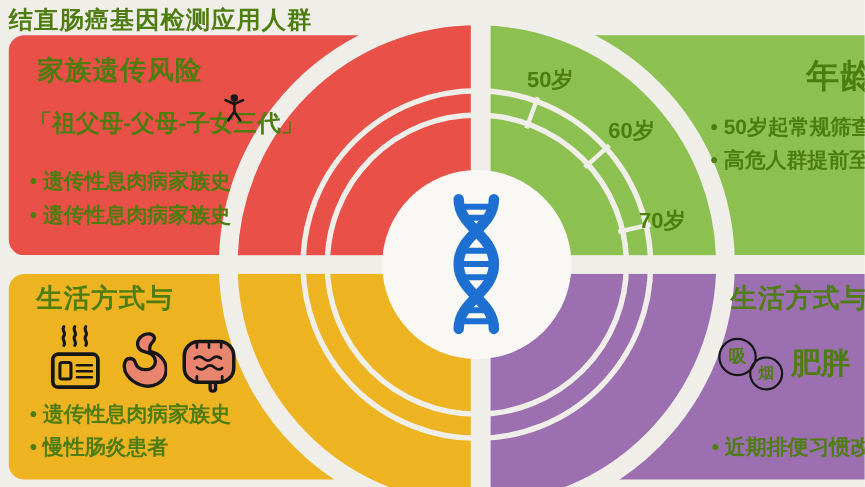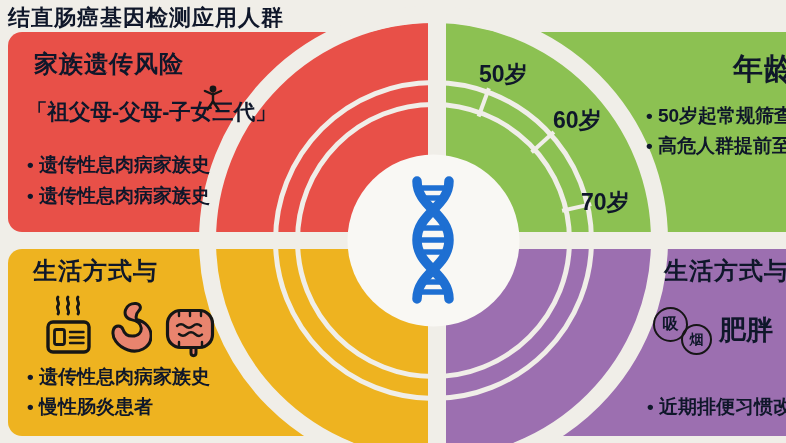--- a/index.html
+++ b/index.html
@@ -1,28 +1,28 @@
 <!DOCTYPE html>
 <html><head>
 <meta charset="utf-8">
 <style>
   html,body{margin:0;padding:0;}
   .stage{
     position:relative; width:786px; height:443px; overflow:hidden;
     background:#F0EEE8; font-family:"Liberation Sans","DejaVu Sans",sans-serif;
-    color:#0f172a;
+    color:#4d7c0f;
   }
   .stage svg.graphic{position:absolute;left:0;top:0;}
   .txt{position:absolute; white-space:nowrap;}
   .title{left:8px; top:3px; font-size:22px; font-weight:800; letter-spacing:1px;}
   .q-heading{font-size:24px; font-weight:800; letter-spacing:1px;}
   .highlight{left:26px; top:97px; font-size:21.5px; font-weight:800;}
   .bullet{font-size:19px; font-weight:600;}
   .bullet::before{content:"• "; font-weight:800;}
-  .ring-label{font-size:23px; font-weight:600;}
+  .ring-label{font-size:20px; font-weight:600;}
   .obesity{font-size:27px; font-weight:800;}
   .smoke-circle{
     position:absolute; border:2.5px solid #161616; border-radius:50%;
     display:flex; align-items:center; justify-content:center;
     font-weight:700; box-sizing:border-box;
   }
   .icon-svg{position:absolute;}
 </style>
 </head>
 <body>

